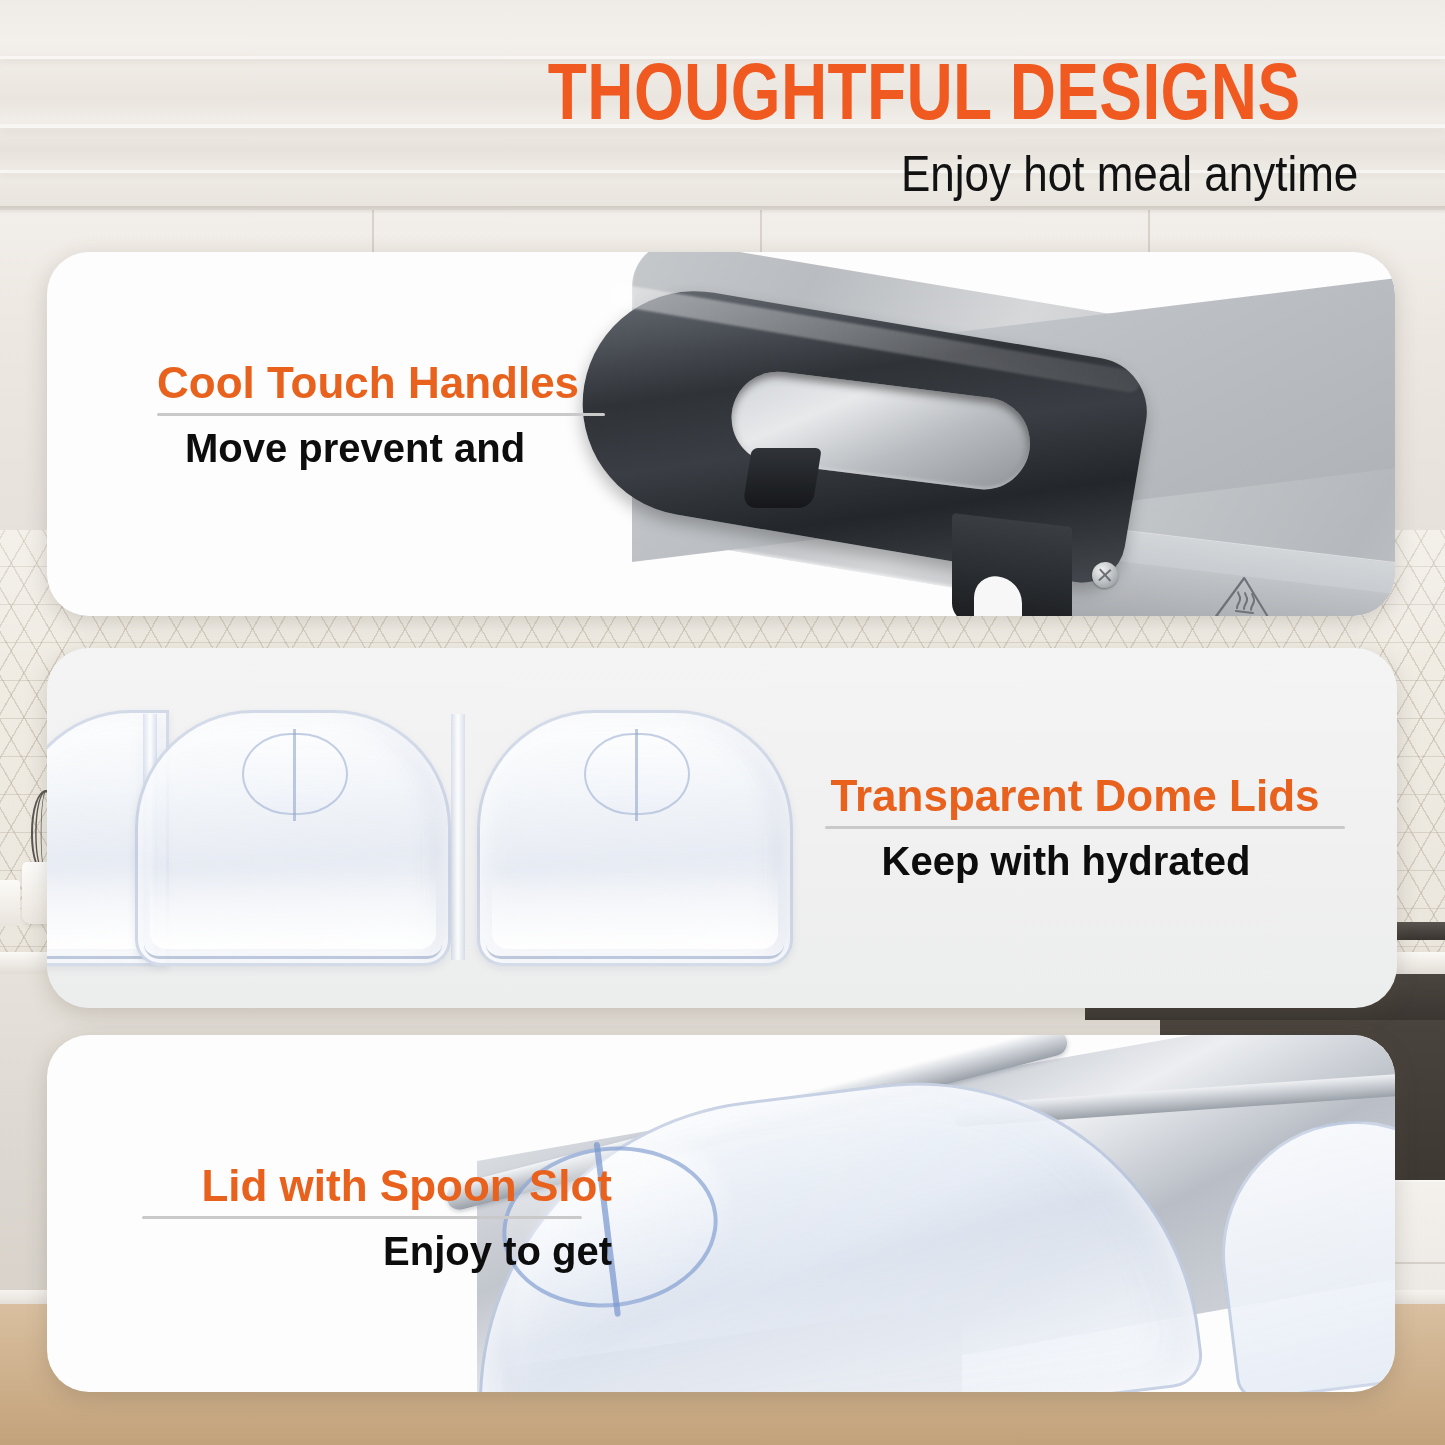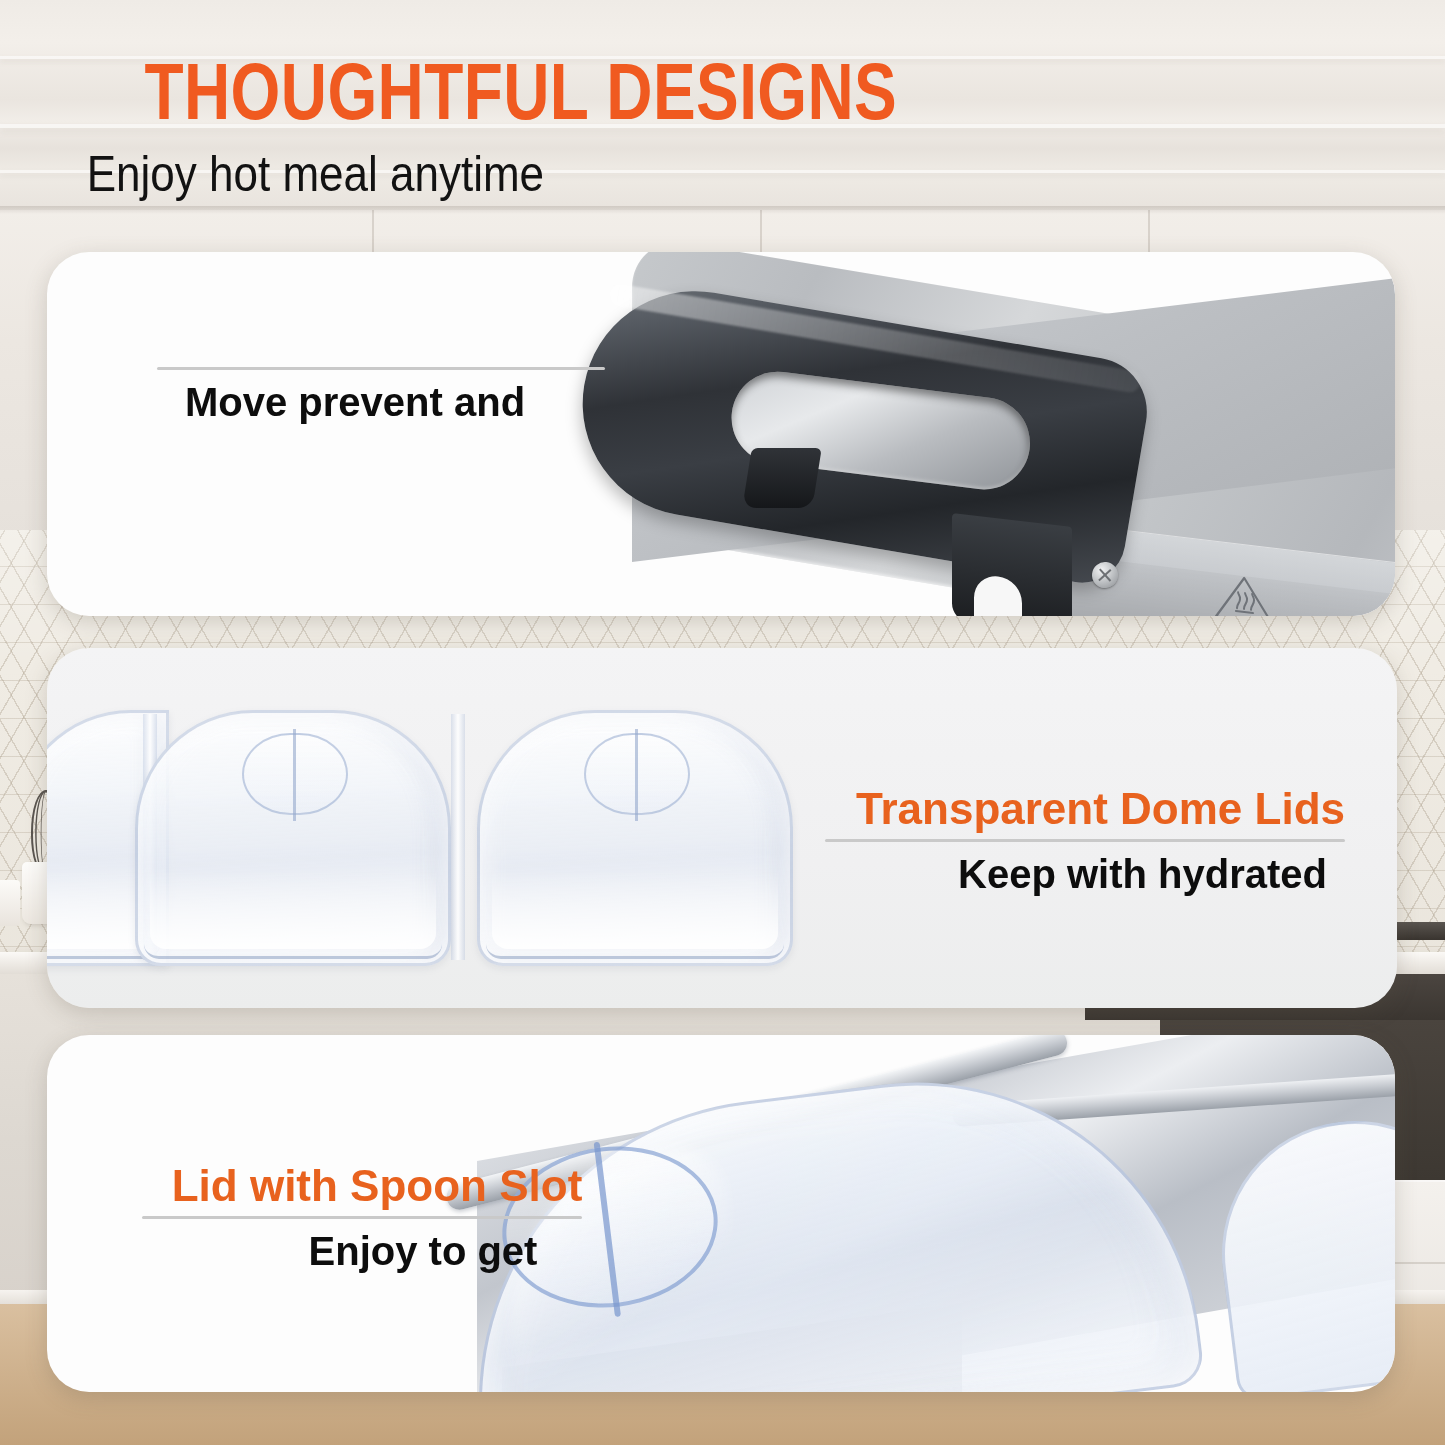--- a/index.html
+++ b/index.html
@@ -105,21 +105,21 @@
   .floor:after{
     content:"";position:absolute;inset:0;
     background:linear-gradient(180deg,rgba(255,255,255,.22),rgba(120,90,60,.14));
   }
   .baseboard{
     position:absolute;left:0;top:1290px;width:1445px;height:16px;
     background:linear-gradient(180deg,#f6f3ef,#e2ddd6);
   }
 
   
-  .header{position:absolute;left:0;top:0;width:1445px;text-align:left;z-index:5;}
+  .header{position:absolute;left:0;top:0;width:1445px;text-align:right;z-index:5;}
   .main-title{
     margin:0;padding-top:52px;
     font-family:"Liberation Sans", sans-serif;
     font-weight:700;font-size:80px;line-height:1;letter-spacing:.5px;
     color:#F05A20;
     transform:scaleX(.80);transform-origin:center top;
     white-space:nowrap;
   }
   .sub-title{
     margin:0;padding-top:16px;
@@ -149,26 +149,26 @@
   .feat-sub{
     margin:0;font-weight:700;font-size:40px;line-height:1.22;color:#0d0d0d;
   }
 
   
   .p1-text{left:110px;top:108px;width:470px;text-align:left;}
   .p1-text .feat-rule{width:448px;}
   .p1-text .feat-sub{padding-left:28px;}
 
   
-  .p2-text{right:52px;top:138px;width:540px;text-align:right;}
+  .p2-text{right:52px;top:125px;width:540px;text-align:center;}
   .p2-text .feat-rule{width:520px;margin-left:auto;}
   .p2-text .feat-sub{padding-right:18px;}
 
   
-  .p3-text{left:95px;top:128px;width:470px;text-align:center;}
+  .p3-text{left:95px;top:128px;width:470px;text-align:right;}
   .p3-text .feat-rule{width:440px;}
   .p3-text .feat-sub{padding-left:92px;}
 
   
   .warmer{position:absolute;left:0;top:0;width:100%;height:100%;}
   .warmer-top{
     position:absolute;left:585px;top:-18px;width:900px;height:300px;
     background:linear-gradient(118deg,#c6c9cc 0%,#b9bcc0 18%,#d6d8da 38%,#c2c5c8 58%,#b5b8bc 78%,#cfd1d4 100%);
     border-radius:54px 0 0 0;
     transform:skewY(9.5deg);transform-origin:left top;
@@ -408,20 +408,21 @@
             <path d="M24 35 c0-5 3-5 3-10 c0-3-2-4-2-6" stroke="#6f7379" stroke-width="2" fill="none" stroke-linecap="round"></path>
             <path d="M31 35 c0-5 3-5 3-10 c0-3-2-4-2-6" stroke="#6f7379" stroke-width="2" fill="none" stroke-linecap="round"></path>
             <path d="M38 35 c0-5 3-5 3-10 c0-3-2-4-2-6" stroke="#6f7379" stroke-width="2" fill="none" stroke-linecap="round"></path>
           </svg>
           <div class="caution-label">CAUTION:HOT SURFACE</div>
         </div>
       </div>
     </div>
 
     <div class="panel-text p1-text">
+      <p class="feat-head">Cool Touch Handles</p>
       <div class="feat-rule"></div>
       <p class="feat-sub">Move prevent and</p>
     </div>
   </div>
 
   <div class="panel p2">
     <div class="panel-clip">
       <div class="domes">
         <div class="dome dome-a">
           <div class="edge"></div>

